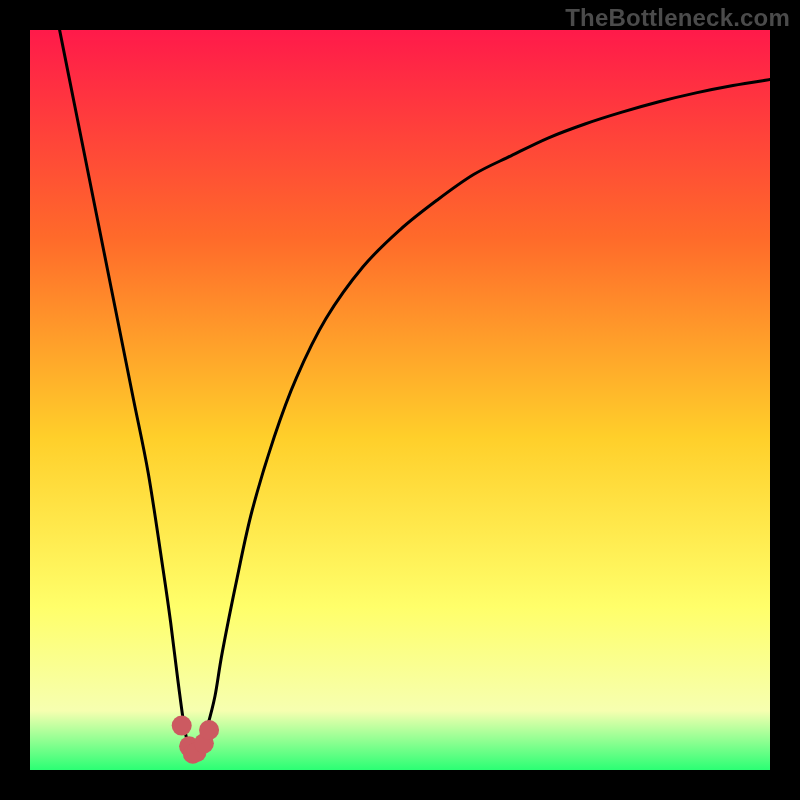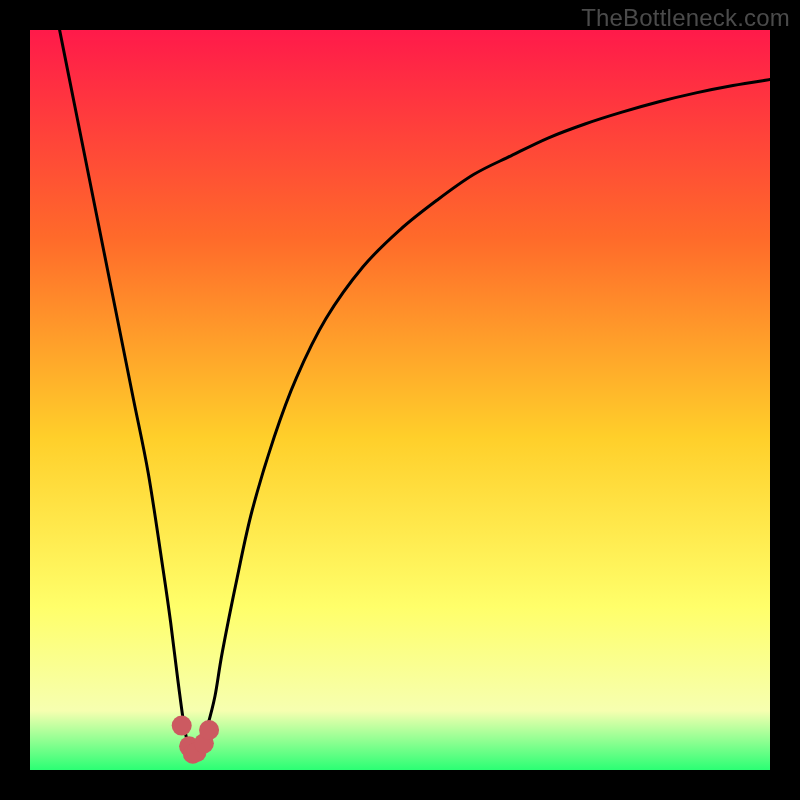--- a/index.html
+++ b/index.html
@@ -18,21 +18,21 @@
     width: 800px;
     height: 800px;
     background: #000;
   }
   .watermark {
     position: absolute;
     top: 4px;
     right: 10px;
     color: #4b4b4b;
     font-size: 24px;
-    font-weight: 400;
+    font-weight: 700;
     letter-spacing: 0.2px;
     user-select: none;
   }
   .plot-area {
     position: absolute;
     left: 30px;
     top: 30px;
     width: 740px;
     height: 740px;
   }

